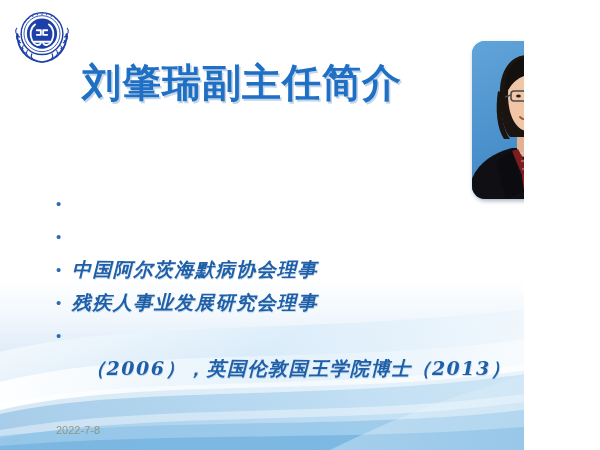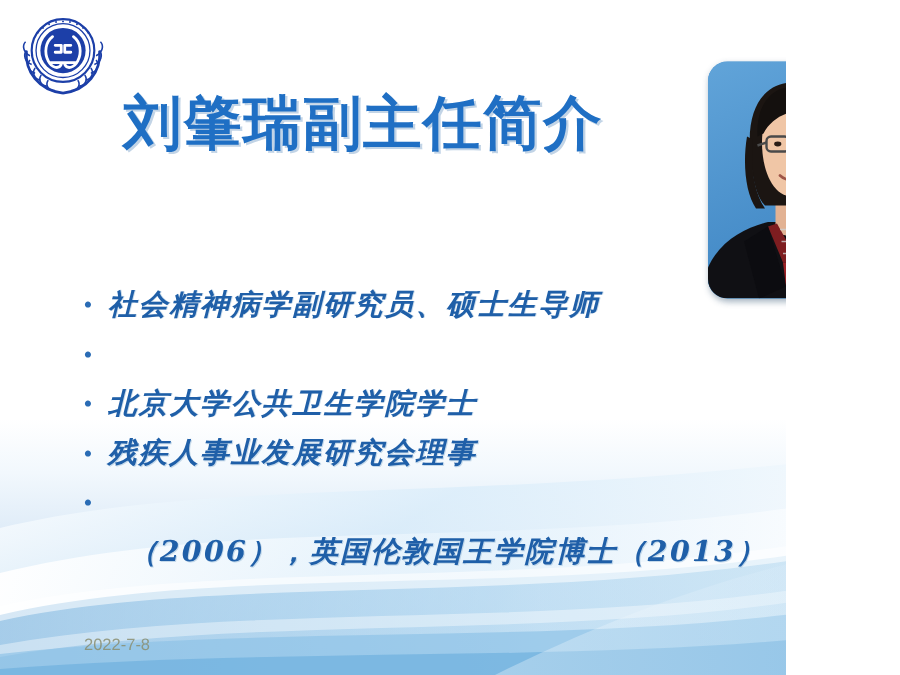--- a/index.html
+++ b/index.html
@@ -272,28 +272,27 @@
 
         <path d="M40,110 L52,150 L34,158 L24,120 Z" fill="#0c0c10"></path>
         <path d="M72,110 L60,150 L78,158 L88,120 Z" fill="#0c0c10"></path>
       </g>
     </svg>
   </div>
 
   <div class="bullets">
     <div class="bullet-row">
       <span class="bullet-dot">•</span>
-      <span class="bullet-text">社会精神病学副研究员、硕士生导师</span>
-    </div>
-    <div class="bullet-row">
-      <span class="bullet-dot">•</span>
-    </div>
-    <div class="bullet-row">
-      <span class="bullet-dot">•</span>
-      <span class="bullet-text">北京大学公共卫生学院学士</span>
+    </div>
+    <div class="bullet-row">
+      <span class="bullet-dot">•</span>
+    </div>
+    <div class="bullet-row">
+      <span class="bullet-dot">•</span>
+      <span class="bullet-text">中国阿尔茨海默病协会理事</span>
     </div>
     <div class="bullet-row">
       <span class="bullet-dot">•</span>
       <span class="bullet-text">残疾人事业发展研究会理事</span>
     </div>
     <div class="bullet-row">
       <span class="bullet-dot">•</span>
     </div>
     <div class="bullet-row">
       <span class="bullet-dot hidden"></span>

